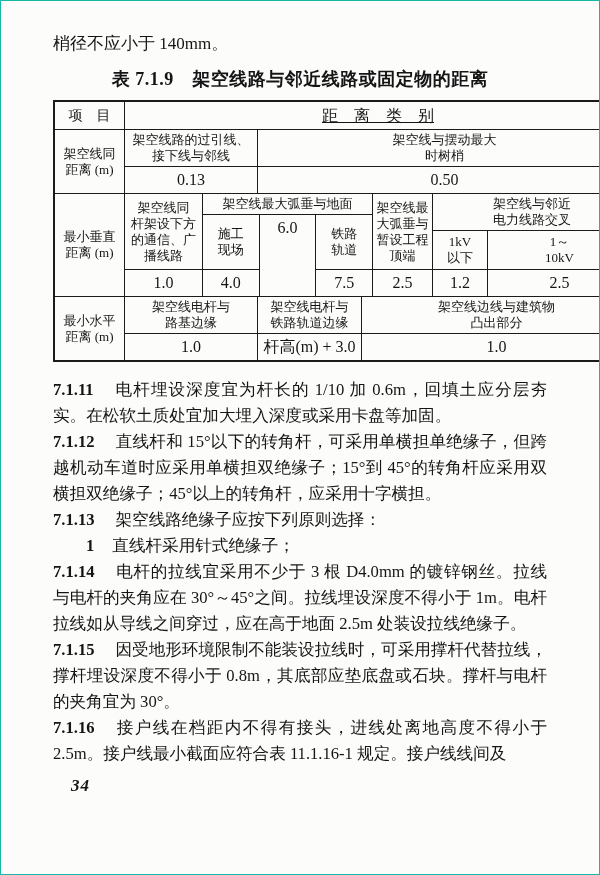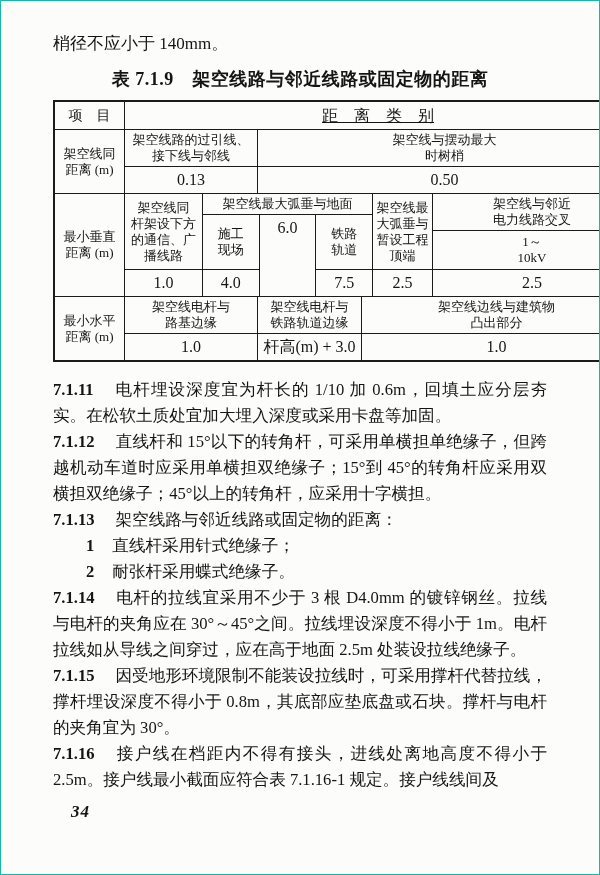--- a/index.html
+++ b/index.html
@@ -164,20 +164,25 @@
             <div class="lbl">架空线最
 大弧垂与
 暂设工程
 顶端</div>
             <div class="val">2.5</div>
           </div>
           <div class="colgroup wrest">
             <div class="grp-hdr">架空线与邻近
 电力线路交叉</div>
             <div class="grp-cols">
+              <div class="col w55" style="flex:0 0 55px">
+                <div class="lbl">1kV
+以下</div>
+                <div class="val">1.2</div>
+              </div>
               <div class="col">
                 <div class="lbl">1～
 10kV</div>
                 <div class="val">2.5</div>
               </div>
             </div>
           </div>
         </div>
       </div>
 
@@ -201,24 +206,23 @@
             <div class="val">1.0</div>
           </div>
         </div>
       </div>
 
     </div>
 
     <div class="clauses">
       <p class="para"><span class="pnum">7.1.11</span><span>电杆埋设深度宜为杆长的 1/10 加 0.6m，回填土应分层夯实。在松软土质处宜加大埋入深度或采用卡盘等加固。</span></p>
       <p class="para"><span class="pnum">7.1.12</span><span>直线杆和 15°以下的转角杆，可采用单横担单绝缘子，但跨越机动车道时应采用单横担双绝缘子；15°到 45°的转角杆应采用双横担双绝缘子；45°以上的转角杆，应采用十字横担。</span></p>
-      <p class="para"><span class="pnum">7.1.13</span><span>架空线路与邻近线路或固定物的距离：</span></p>
+      <p class="para"><span class="pnum">7.1.13</span><span>架空线路绝缘子应按下列原则选择：</span></p>
       <p class="para sub"><span class="pnum">1</span><span>直线杆采用针式绝缘子；</span></p>
-      <p class="para sub"><span class="pnum">2</span><span>耐张杆采用蝶式绝缘子。</span></p>
       <p class="para"><span class="pnum">7.1.14</span><span>电杆的拉线宜采用不少于 3 根 D4.0mm 的镀锌钢丝。拉线与电杆的夹角应在 30°～45°之间。拉线埋设深度不得小于 1m。电杆拉线如从导线之间穿过，应在高于地面 2.5m 处装设拉线绝缘子。</span></p>
       <p class="para"><span class="pnum">7.1.15</span><span>因受地形环境限制不能装设拉线时，可采用撑杆代替拉线，撑杆埋设深度不得小于 0.8m，其底部应垫底盘或石块。撑杆与电杆的夹角宜为 30°。</span></p>
-      <p class="para"><span class="pnum">7.1.16</span><span>接户线在档距内不得有接头，进线处离地高度不得小于 2.5m。接户线最小截面应符合表 7.1.16-1 规定。接户线线间及</span></p>
+      <p class="para"><span class="pnum">7.1.16</span><span>接户线在档距内不得有接头，进线处离地高度不得小于 2.5m。接户线最小截面应符合表 11.1.16-1 规定。接户线线间及</span></p>
     </div>
 
     <div class="pageno">34</div>
 
   </div>
 </div>
 
 </body></html>

